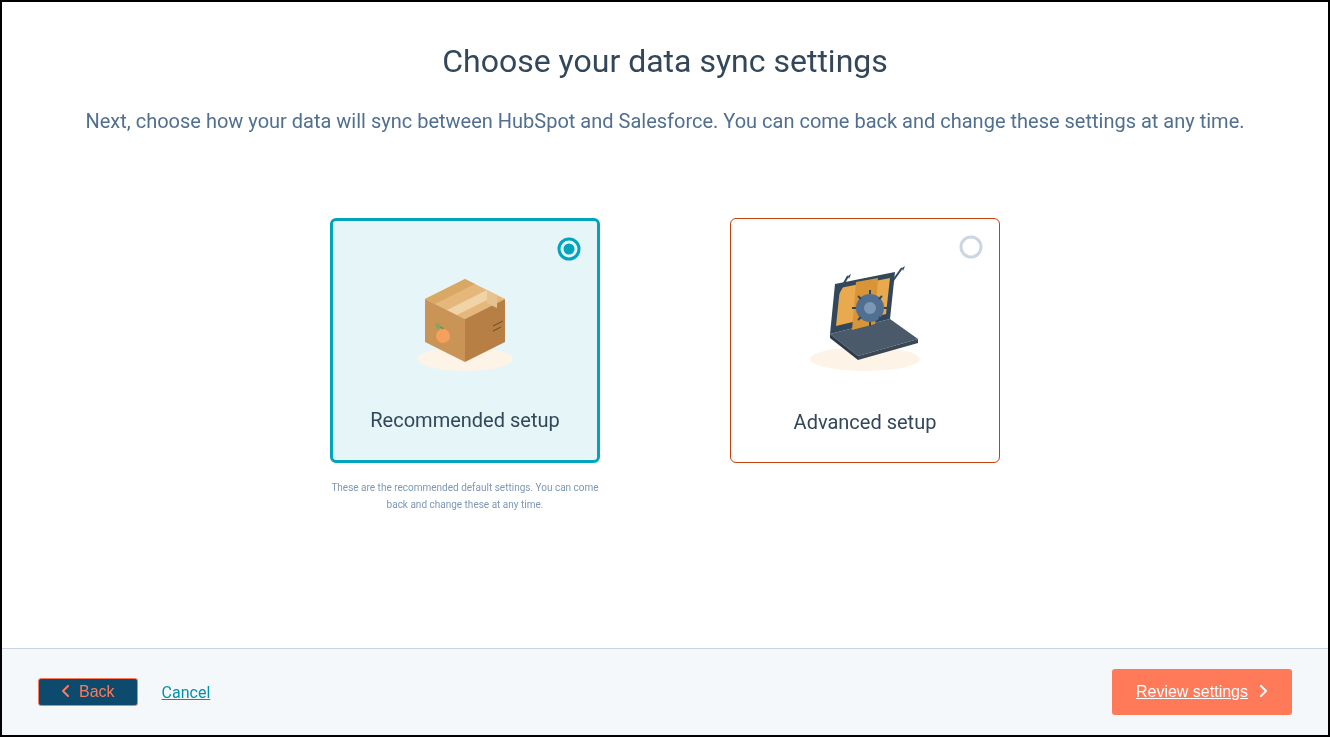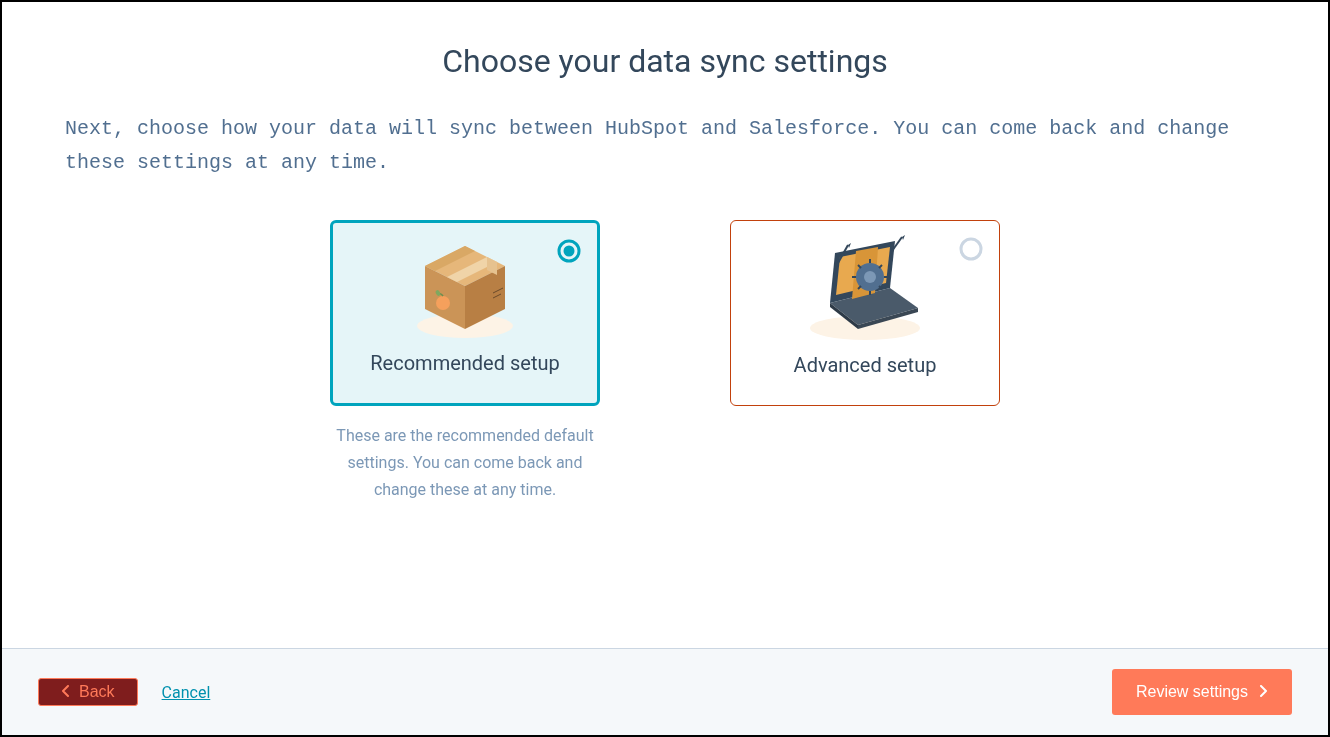--- a/index.html
+++ b/index.html
@@ -16,53 +16,51 @@
       display: flex;
       flex-direction: column;
       overflow: hidden;
     }
     .main-content {
       flex: 1;
       padding: 40px 60px 30px;
       display: flex;
       flex-direction: column;
       align-items: center;
-      gap: 8px;
     }
     .page-title {
       font-size: 32px;
       font-weight: 400;
       color: #33475b;
       text-align: center;
       margin-bottom: 24px;
     }
     .page-subtitle {
       font-size: 20px;
       font-weight: 400;
       color: #516f90;
-      text-align: left;
+      text-align: right;
       line-height: 1.7;
       max-width: 1200px;
-      margin-bottom: 32px;
-      font-family: Liberation Mono, monospace;
+      margin-bottom: 80px;
     }
     .options-row {
       display: flex;
       gap: 130px;
       justify-content: center;
     }
     .option-col {
       display: flex;
       flex-direction: column;
       align-items: center;
       width: 270px;
     }
     .option-card {
       width: 270px;
-      height: 186px;
+      height: 245px;
       border-radius: 6px;
       padding: 18px;
       position: relative;
       display: flex;
       flex-direction: column;
       align-items: center;
       justify-content: flex-end;
       cursor: pointer;
     }
     .option-card.selected {
@@ -93,42 +91,42 @@
       margin-bottom: 10px;
     }
     .card-title {
       font-size: 20px;
       color: #33475b;
       font-weight: 400;
       text-align: center;
       margin-bottom: 10px;
     }
     .option-desc {
-      font-size: 16px;
+      font-size: 10px;
       color: #7c98b6;
       text-align: center;
       line-height: 1.7;
       margin-top: 16px;
       width: 270px;
     }
     .footer-bar {
       background: #f5f8fa;
       border-top: 1px solid #cbd6e2;
       padding: 20px 36px;
       display: flex;
       align-items: center;
       justify-content: space-between;
     }
     .footer-left {
       display: flex;
       align-items: center;
       gap: 24px;
     }
     .back-button {
-      background: #7f1d1d;
+      background: #0c4a6e;
       border: 1px solid #ff7a59;
       color: #ff7a59;
       padding: 4px 22px;
       border-radius: 3px;
       font-size: 16px;
       cursor: pointer;
       display: inline-flex;
       gap: 8px;
     }
     .cancel-link {
@@ -142,20 +140,21 @@
       border: none;
       color: #fff;
       padding: 14px 24px;
       border-radius: 3px;
       font-size: 16px;
       font-weight: 500;
       cursor: pointer;
       display: inline-flex;
       align-items: center;
       gap: 10px;
+      text-decoration: underline;
     }
     .chevron {
       display: inline-block;
     }
   </style>
 </head>
 <body>
 
 <div class="main-content">
   <h1 class="page-title">Choose your data sync settings</h1>

